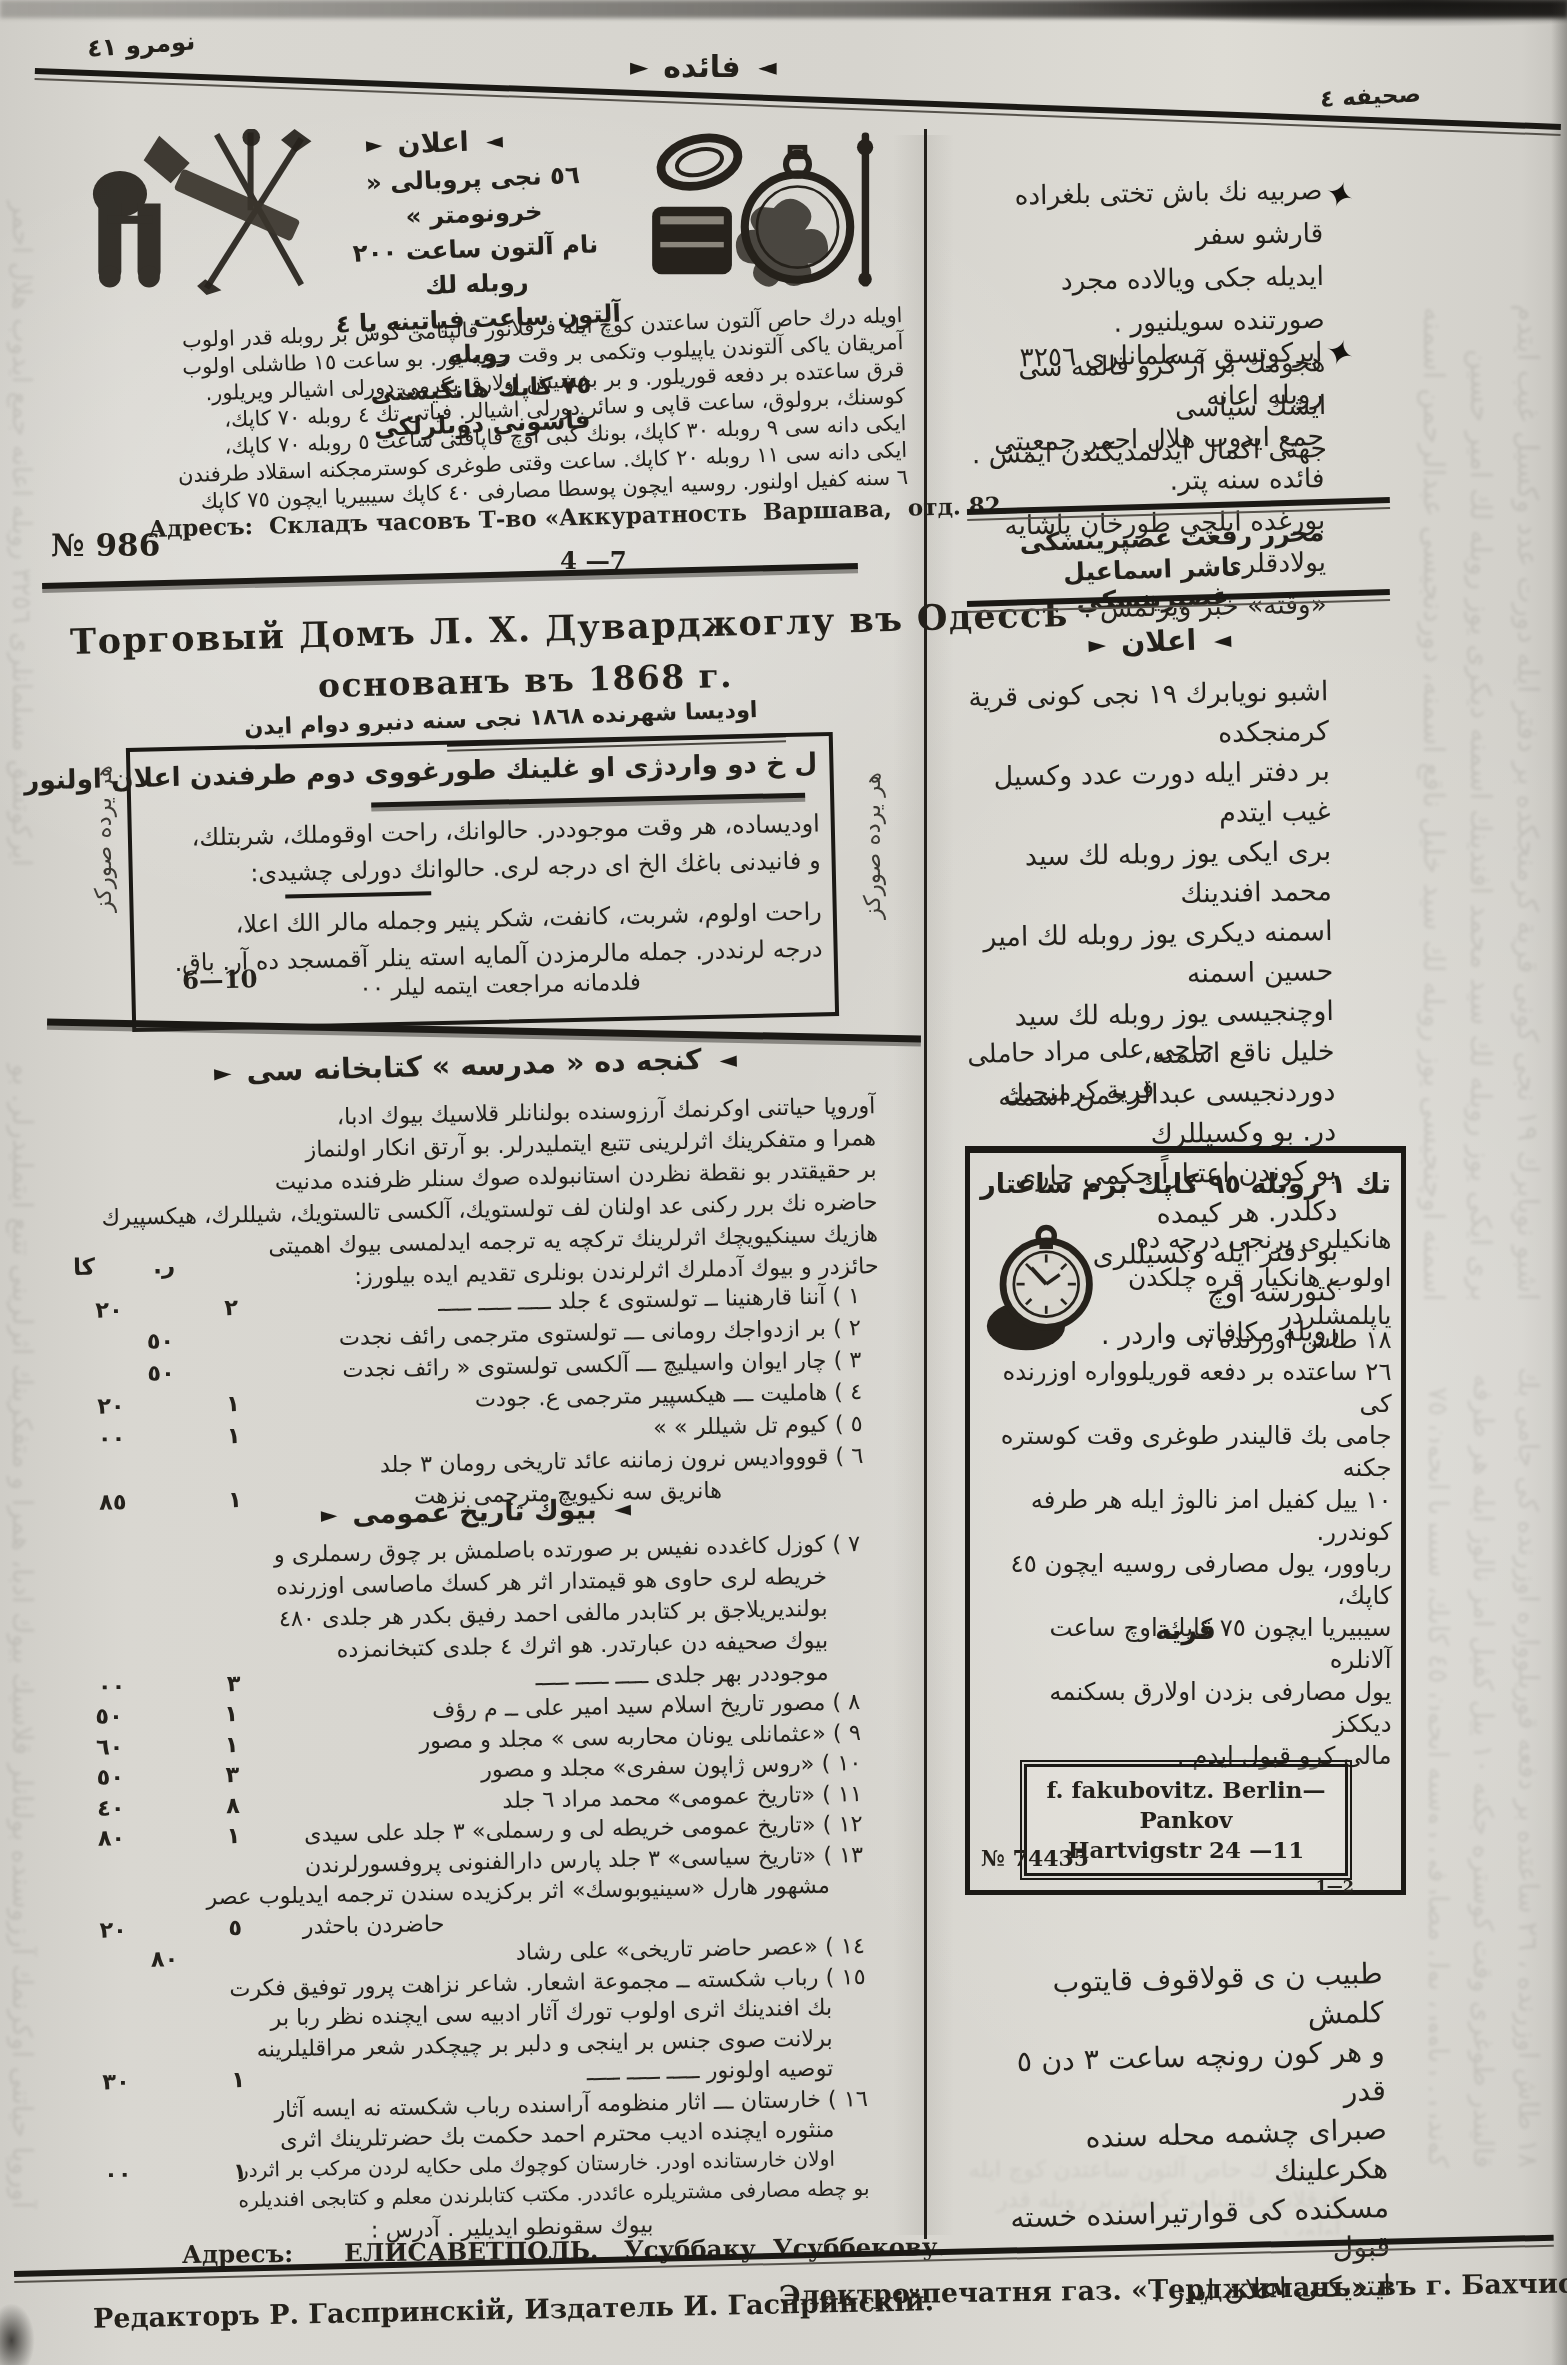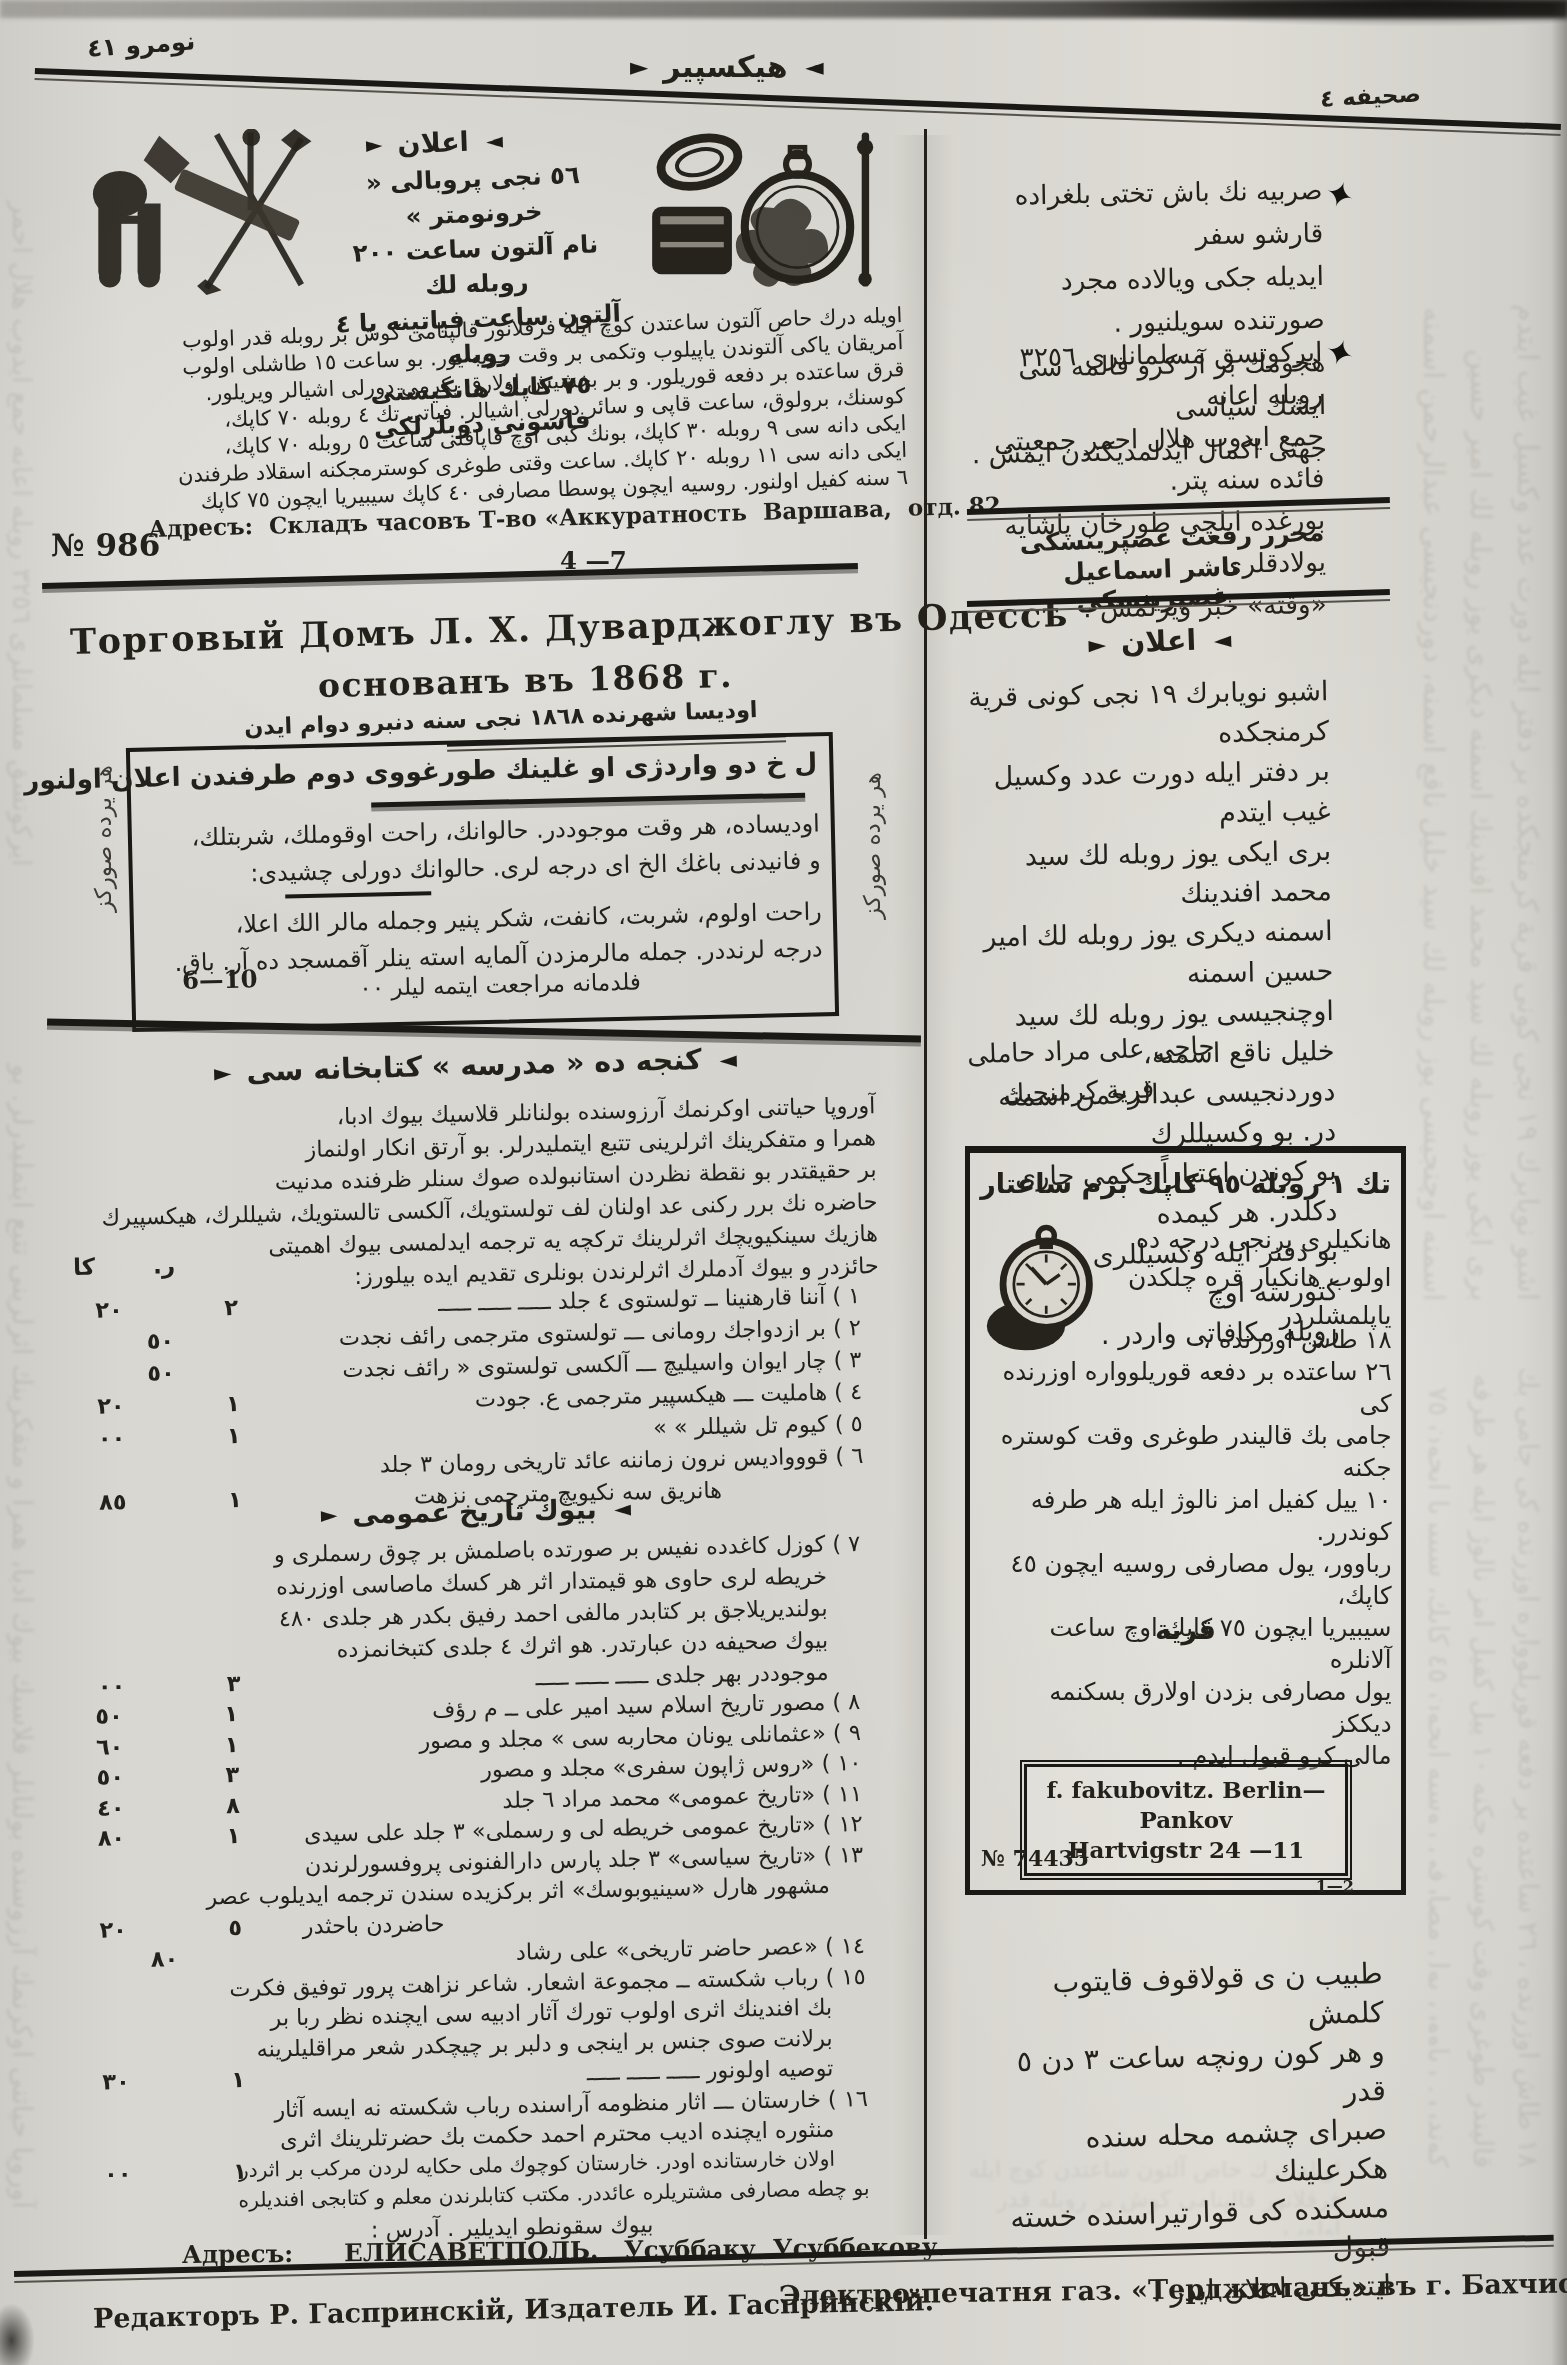--- a/index.html
+++ b/index.html
@@ -47,21 +47,21 @@
 
   <div class="stain" style="left:0;top:0;width:1568px;height:17.6px;background:linear-gradient(90deg,rgba(30,28,25,.25),rgba(30,28,25,.55) 55%,rgba(20,18,16,.85) 80%,rgba(20,18,16,.9));filter:blur(2px);"></div>
   <div class="stain" style="left:1057px;top:0;width:511px;height:27px;background:radial-gradient(ellipse at 70% 0%,rgba(15,14,12,.8),rgba(15,14,12,0) 70%);"></div>
   <div class="stain" style="left:1551px;top:0;width:16.3px;height:2366px;background:linear-gradient(90deg,rgba(60,58,54,0),rgba(60,58,54,.35));"></div>
   <div class="stain" style="left:-12.2px;top:2303px;width:47px;height:75px;background:radial-gradient(ellipse,rgba(20,18,15,.75),rgba(20,18,15,0) 70%);"></div>
   <div class="stain" style="left:893px;top:135px;width:61px;height:2100px;background:linear-gradient(90deg,rgba(120,116,108,0),rgba(120,116,108,.14),rgba(120,116,108,0));"></div>
 
   <div class="abs ar bold" style="left:87px;top:30px;font-size:24.4px;transform:rotate(-4deg);">نومرو ٤١</div>
   <div class="abs ar sechead" style="left:630px;top:49px;font-size:30px;">
     <span class="orn">◄</span>
-    <span>هيكسپير</span>
+    <span>فائده</span>
     <span class="orn">►</span>
   </div>
   <div class="abs ar bold" style="left:1320px;top:83px;font-size:23px;transform:rotate(-3deg);">صحيفه ٤</div>
   <div class="abs dblrule" style="left:35px;top:68px;width:1527px;transform:rotate(2.1deg);transform-origin:left top;"></div>
 
   <div class="abs" style="left:924px;top:129px;width:3.4px;height:2110px;background:#23201b;"></div>
 
   <div class="abs ar sechead" style="left:366px;top:127px;font-size:27px;transform:rotate(-2deg);">
     <span class="orn">◄</span>
     <span>اعلان</span>

